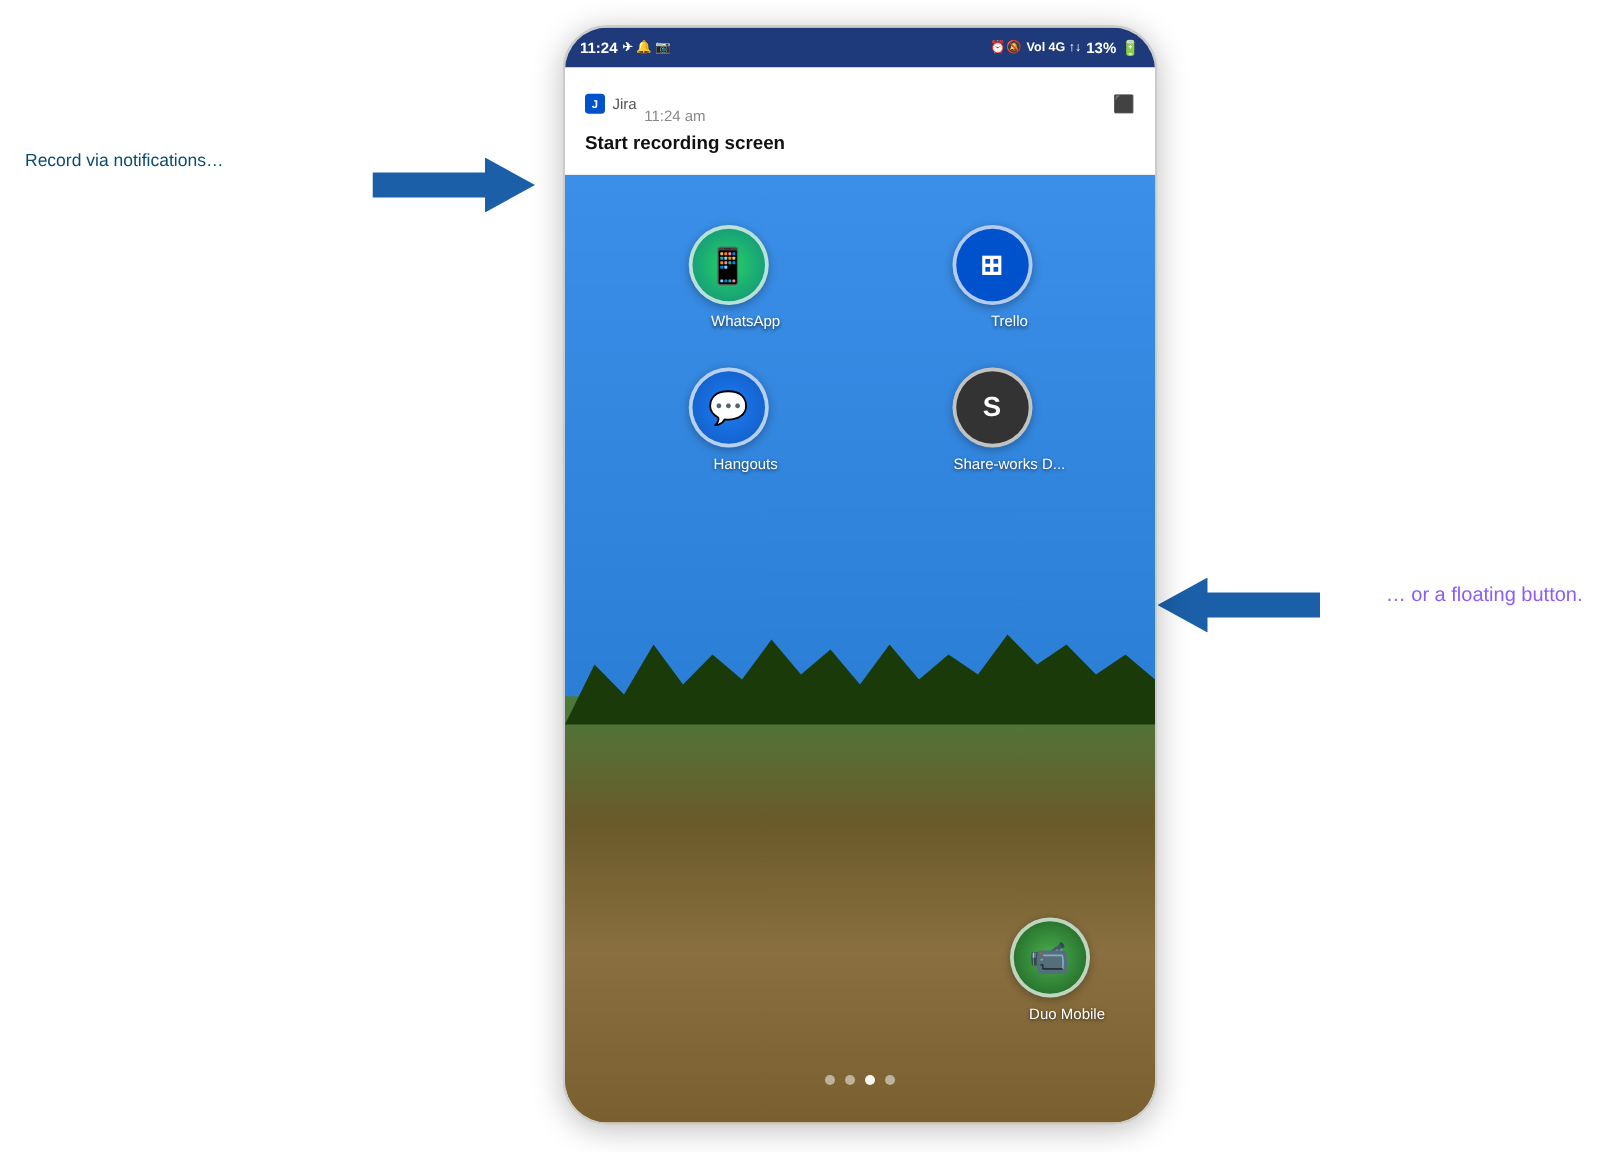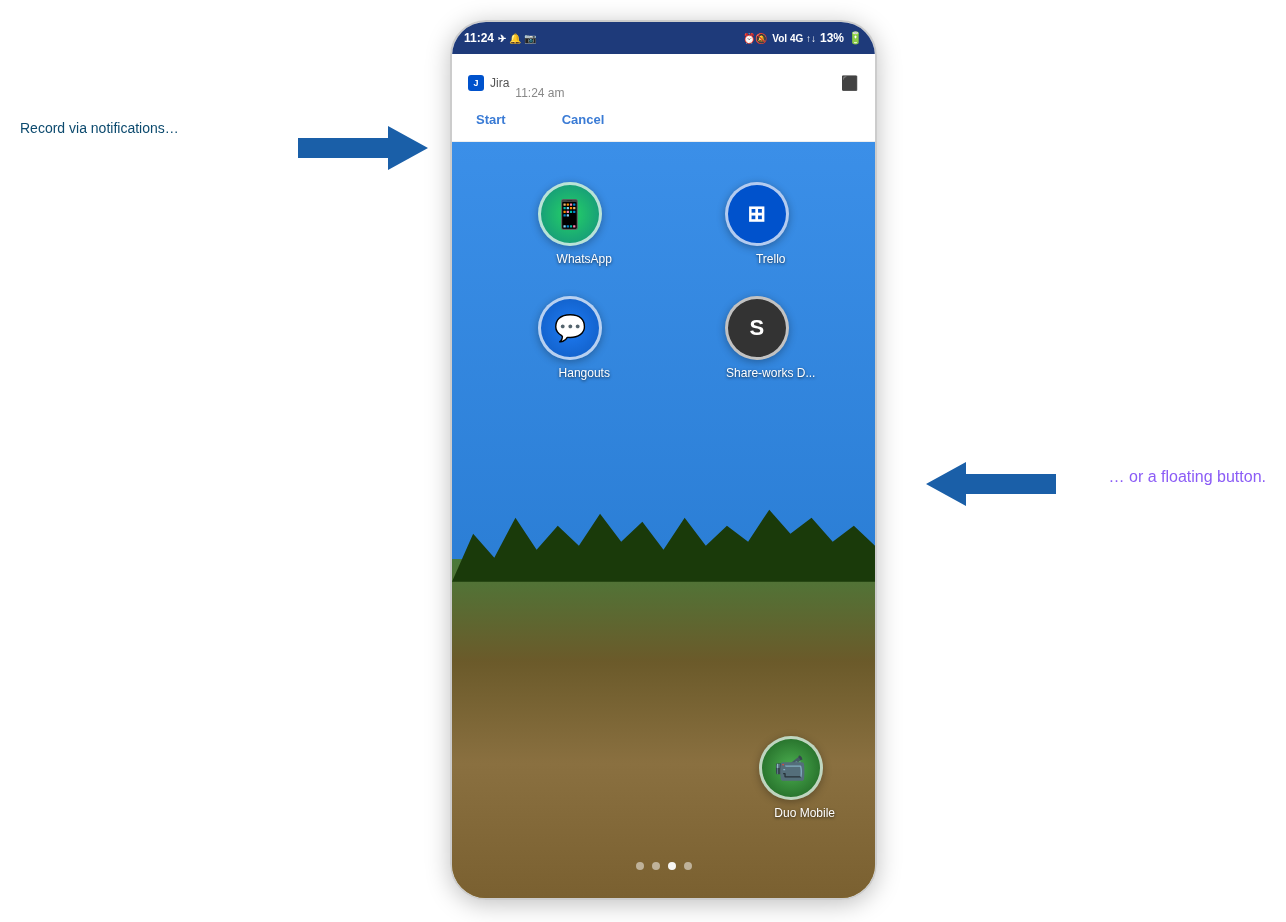--- a/index.html
+++ b/index.html
@@ -32,21 +32,21 @@
       color: #8b5cf6;
       font-weight: 400;
       white-space: nowrap;
     }
 
     
     .phone {
       position: absolute;
       left: 450px;
       top: 20px;
-      width: 427px;
+      width: 476px;
       height: 880px;
       border-radius: 36px;
       overflow: hidden;
       border: 2px solid #ccc;
       box-shadow: 0 4px 24px rgba(0,0,0,0.25);
     }
 
     
     .status-bar {
       background: #1e3a7a;
@@ -337,24 +337,21 @@
 
   <div class="notification-card">
     <div class="notification-header">
       <div class="notification-app-info">
         <div class="jira-icon">J</div>
         <span class="notification-app-name">Jira</span>
         <span class="notification-time">11:24 am</span>
       </div>
       <span class="notification-stack-icon">⬛</span>
     </div>
-    <div class="notification-actions">
-      <button class="notification-btn">Start</button>
-      <button class="notification-btn">Cancel</button>
-    </div>
+    <div class="notification-title">Start recording screen</div>
   </div>
 
   <div class="home-screen">
     <div class="sky-bg"></div>
     <div class="ground-bg"></div>
     <div class="trees"></div>
 
     <div class="app-grid">
 
       <div class="app-icon-item">

